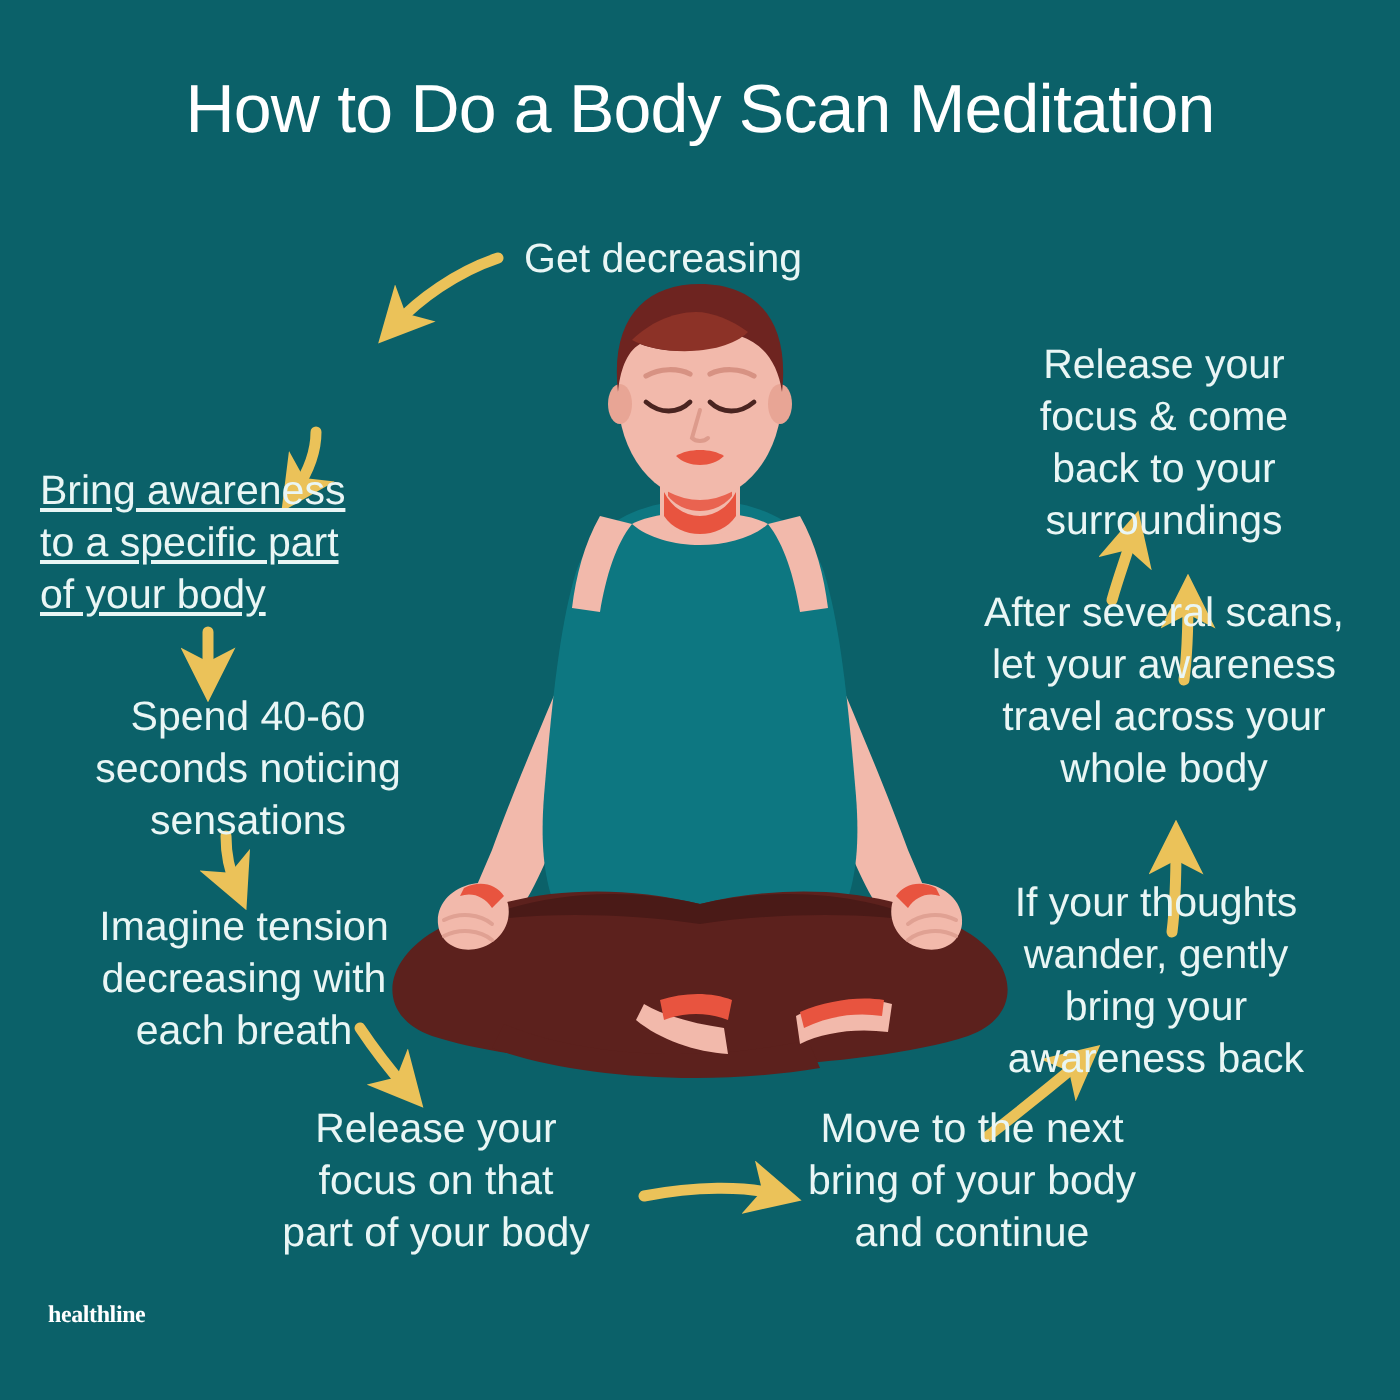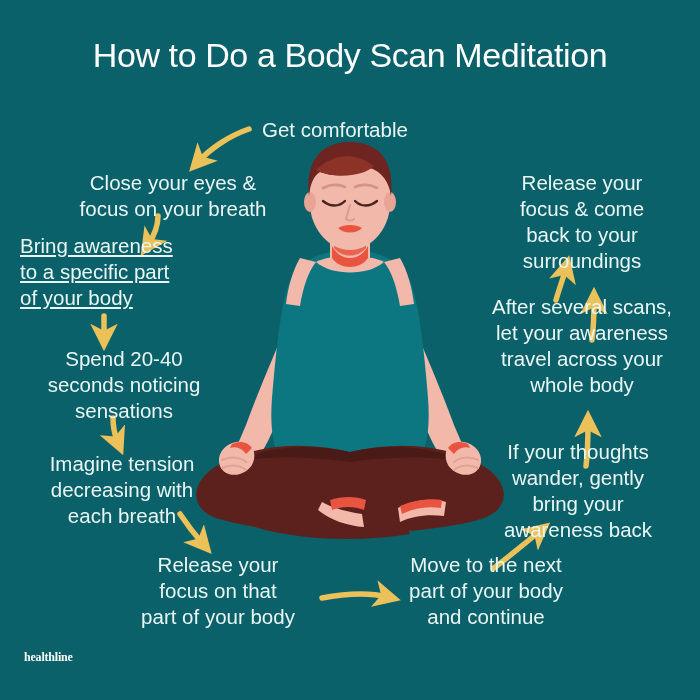--- a/index.html
+++ b/index.html
@@ -172,43 +172,41 @@
       <path d="M113 418 C113 428 115 436 118 443"></path>
       <path d="M180 514 C188 526 196 536 203 544"></path>
       <path d="M322 598 C348 593 372 593 388 597"></path>
       <path d="M494 568 C512 554 528 541 540 531"></path>
       <path d="M586 466 C588 450 588 436 588 423"></path>
       <path d="M592 340 C594 324 594 312 594 300"></path>
       <path d="M556 300 C560 286 564 276 566 268"></path>
     </g>
   </svg>
 
-  <div class="step" id="step-get-comfortable">Get comfortable</div>
-
-  <div class="step" id="step-close-eyes">Close your eyes &amp;
-focus on your breath</div>
+  <div class="step" id="step-get-comfortable">Get decreasing</div>
+
 
   <div class="step" id="step-bring-awareness">Bring awareness
 to a specific part
 of your body</div>
 
-  <div class="step" id="step-spend-seconds">Spend 20-40
+  <div class="step" id="step-spend-seconds">Spend 40-60
 seconds noticing
 sensations</div>
 
   <div class="step" id="step-imagine-tension">Imagine tension
 decreasing with
 each breath</div>
 
   <div class="step" id="step-release-focus">Release your
 focus on that
 part of your body</div>
 
   <div class="step" id="step-move-next">Move to the next
-part of your body
+bring of your body
 and continue</div>
 
   <div class="step" id="step-thoughts-wander">If your thoughts
 wander, gently
 bring your
 awareness back</div>
 
   <div class="step" id="step-after-scans">After several scans,
 let your awareness
 travel across your

